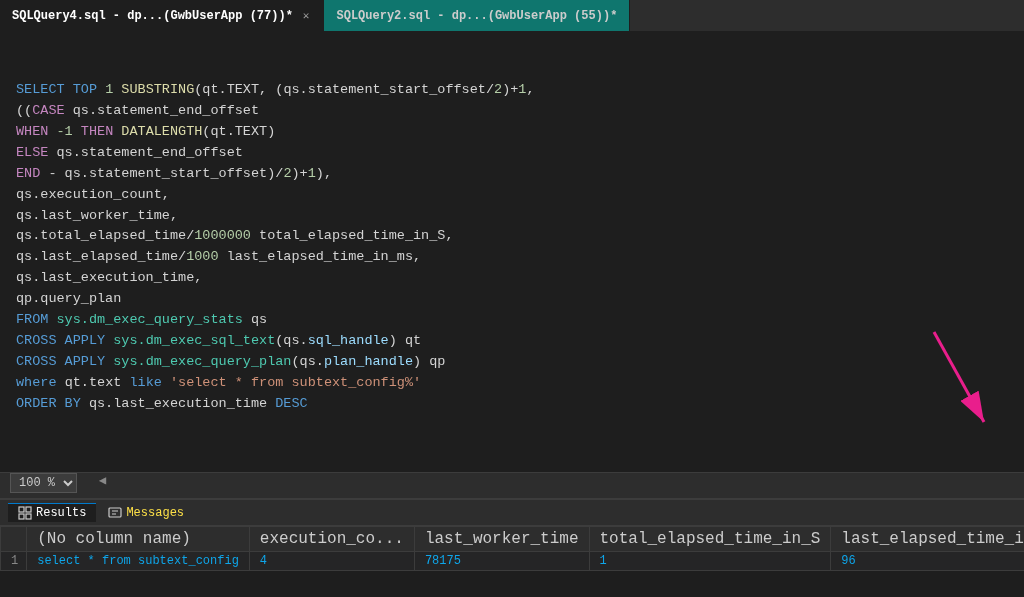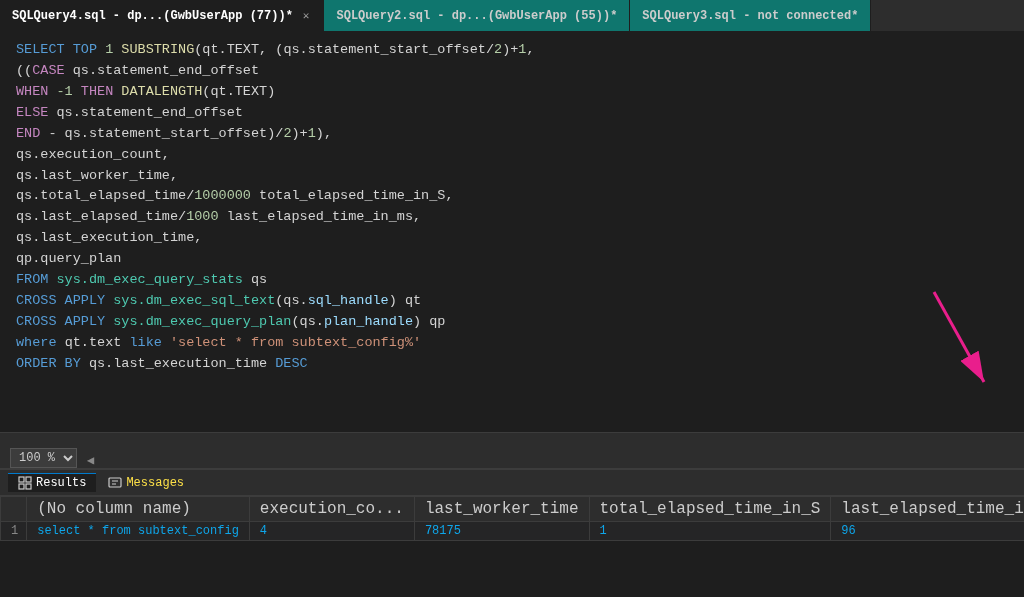--- a/index.html
+++ b/index.html
@@ -46,45 +46,46 @@
     }
 
     
     .editor {
       background: #1e1e1e;
       padding: 8px 16px;
       height: 400px;
       overflow-y: auto;
       line-height: 1.55;
       position: relative;
+      margin-top: 40px;
     }
     .editor pre {
       font-family: 'Consolas', 'Courier New', monospace;
       font-size: 13.5px;
       white-space: pre-wrap;
     }
 
     
     .kw { color: #569cd6; } 
     .kw2 { color: #c586c0; } 
     .fn { color: #dcdcaa; } 
     .col { color: #9cdcfe; } 
     .str { color: #ce9178; } 
     .num { color: #b5cea8; } 
     .plain { color: #d4d4d4; } 
     .cyan { color: #4ec9b0; }
 
     
     .status-bar {
       background: #2d2d2d;
-      height: 36px;
-      display: flex;
-      align-items: flex-end;
+      height: 26px;
+      display: flex;
+      align-items: flex-start;
       padding: 0 10px;
-      gap: 10px;
+      gap: 22px;
       border-top: 1px solid #3c3c3c;
       font-size: 12px;
     }
     .zoom-select {
       background: #3c3c3c;
       color: #ccc;
       border: 1px solid #555;
       padding: 1px 4px;
       font-size: 12px;
       font-family: inherit;
@@ -171,23 +172,20 @@
 </head>
 <body>
 
 <div class="tab-bar">
   <div class="tab active">
     <span>SQLQuery4.sql - dp...(GwbUserApp (77))*</span>
     <span class="tab-close">✕</span>
   </div>
   <div class="tab">
     <span>SQLQuery2.sql - dp...(GwbUserApp (55))*</span>
-  </div>
-  <div class="tab">
-    <span>SQLQuery3.sql - not connected*</span>
   </div>
 </div>
 
 <div class="editor-wrapper">
   <div class="editor">
     <pre><span class="kw">SELECT TOP</span> <span class="num">1</span> <span class="fn">SUBSTRING</span><span class="plain">(qt.TEXT, (qs.statement_start_offset/</span><span class="num">2</span><span class="plain">)+</span><span class="num">1</span><span class="plain">,</span>
 <span class="plain">((</span><span class="kw2">CASE</span> <span class="plain">qs.statement_end_offset</span>
 <span class="kw2">WHEN</span> <span class="num">-1</span> <span class="kw2">THEN</span> <span class="fn">DATALENGTH</span><span class="plain">(qt.TEXT)</span>
 <span class="kw2">ELSE</span> <span class="plain">qs.statement_end_offset</span>
 <span class="kw2">END</span> <span class="plain">- qs.statement_start_offset)/</span><span class="num">2</span><span class="plain">)+</span><span class="num">1</span><span class="plain">),</span>

